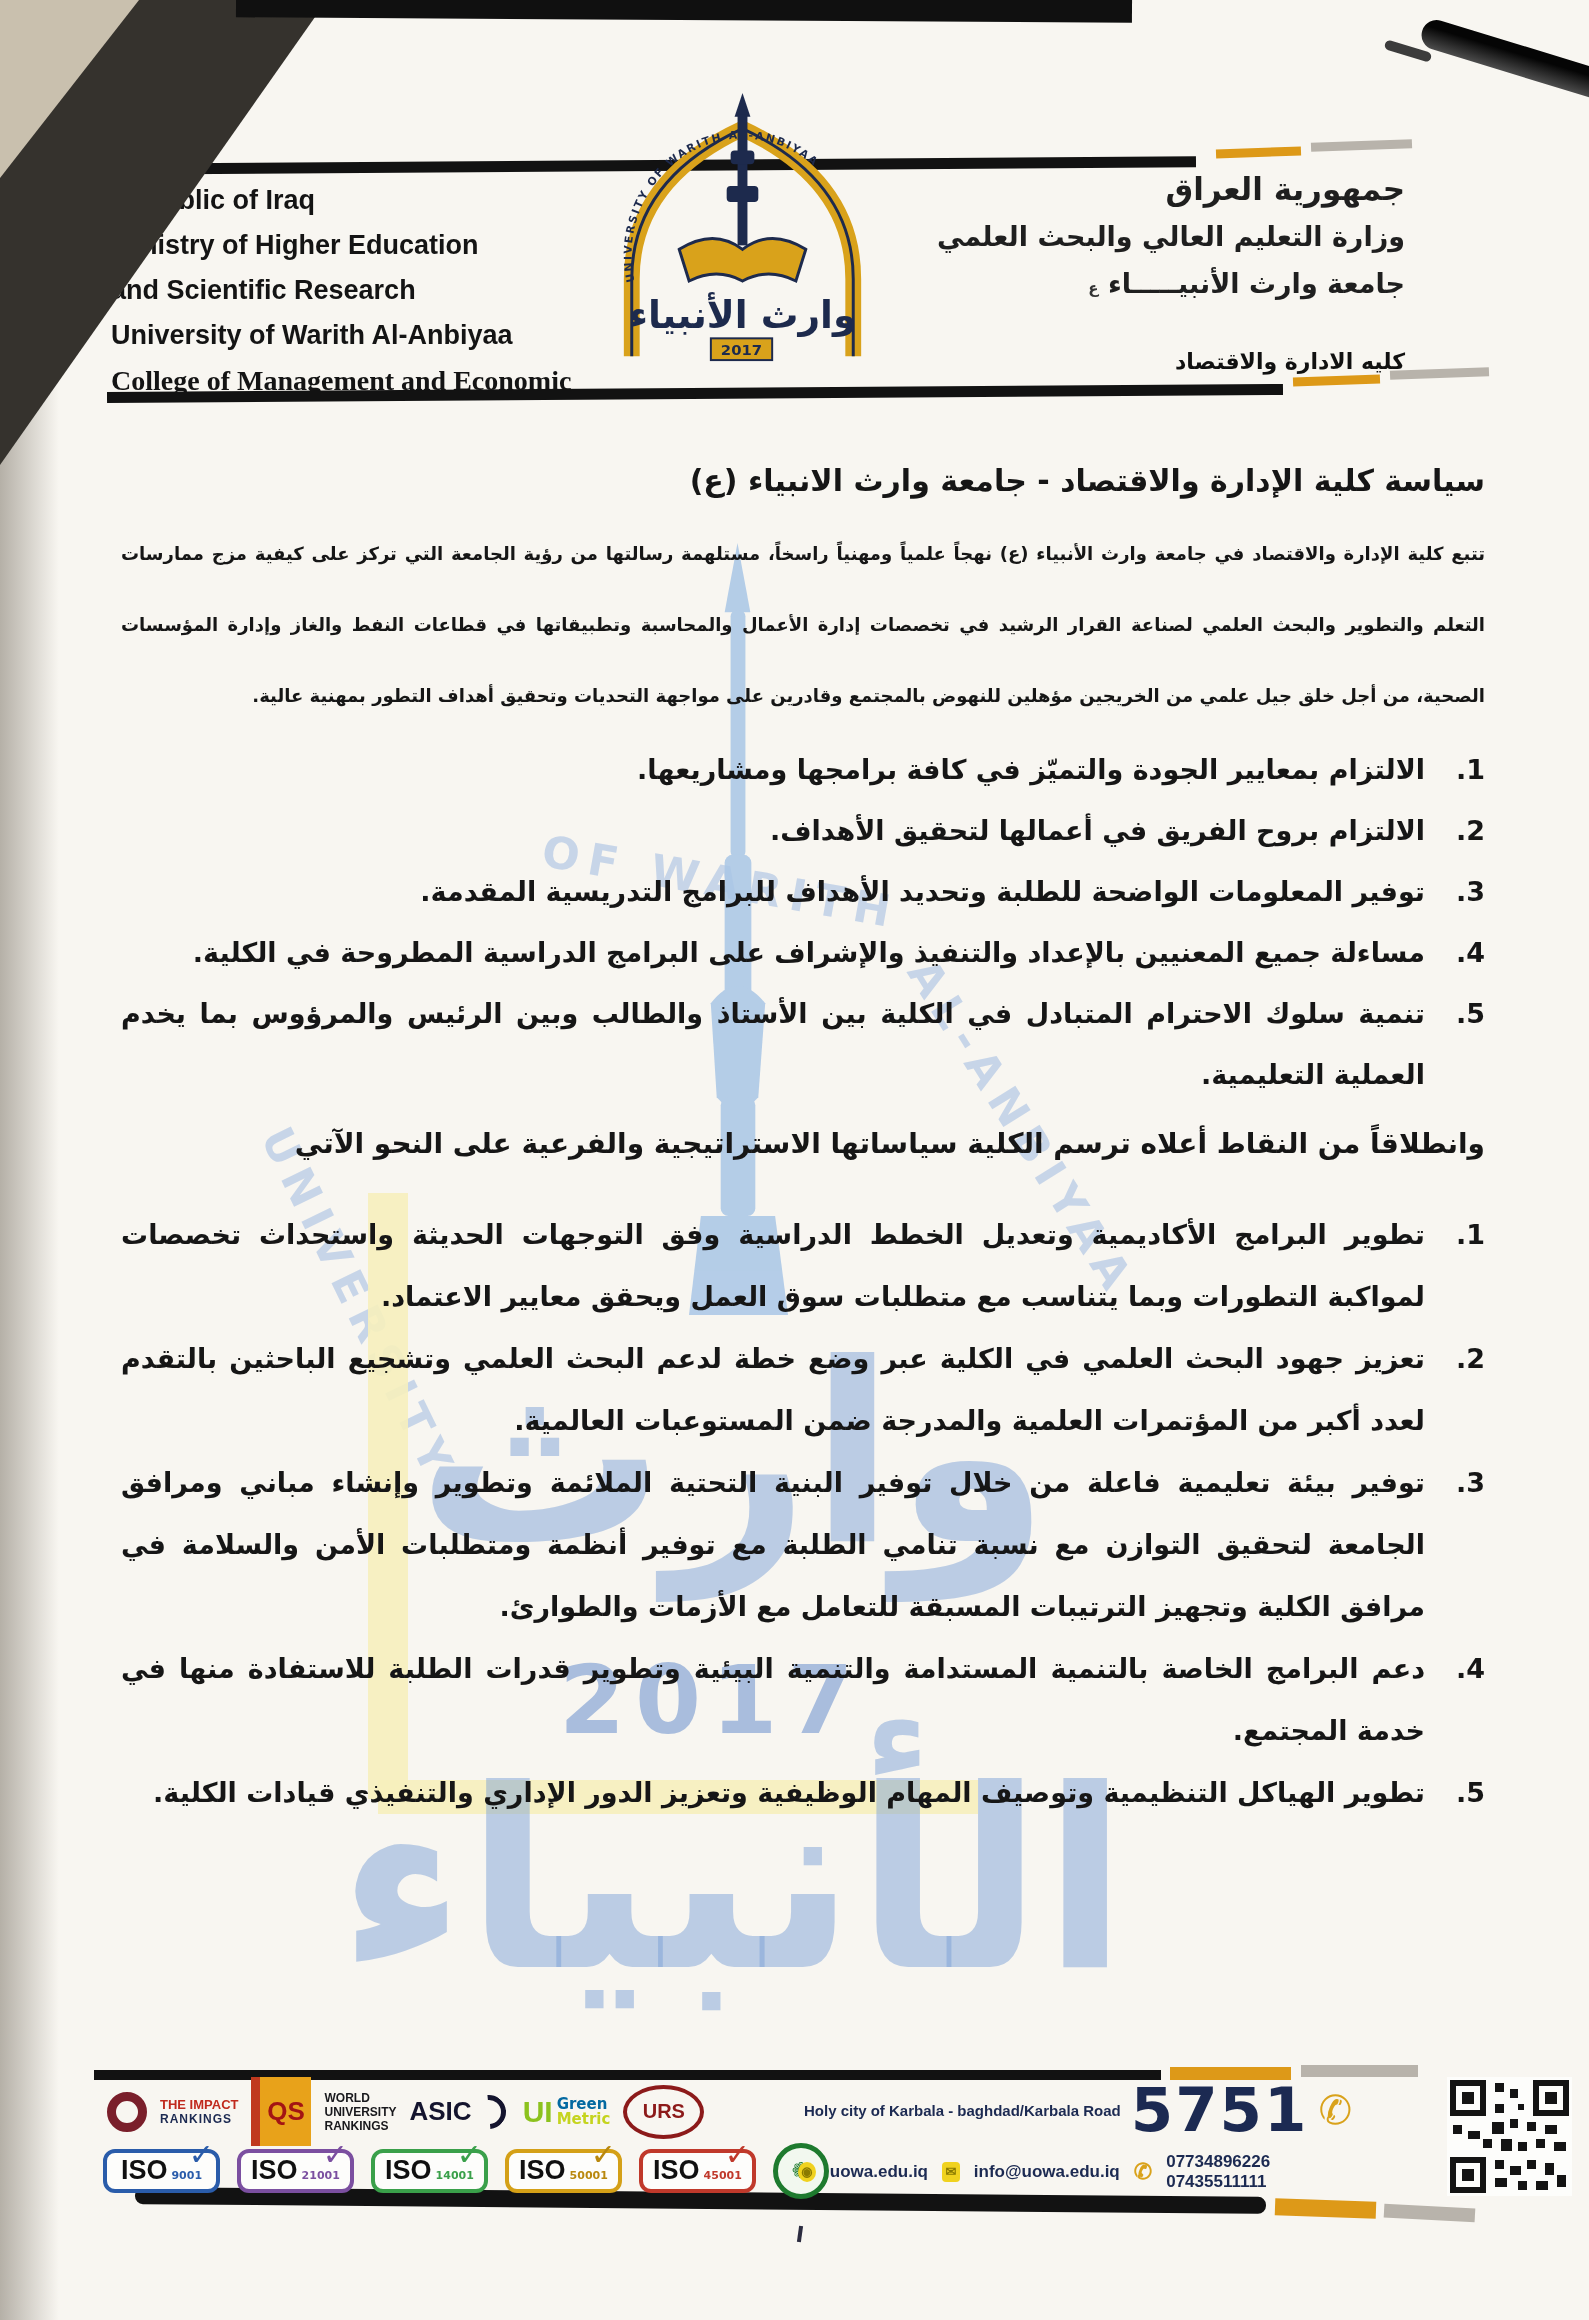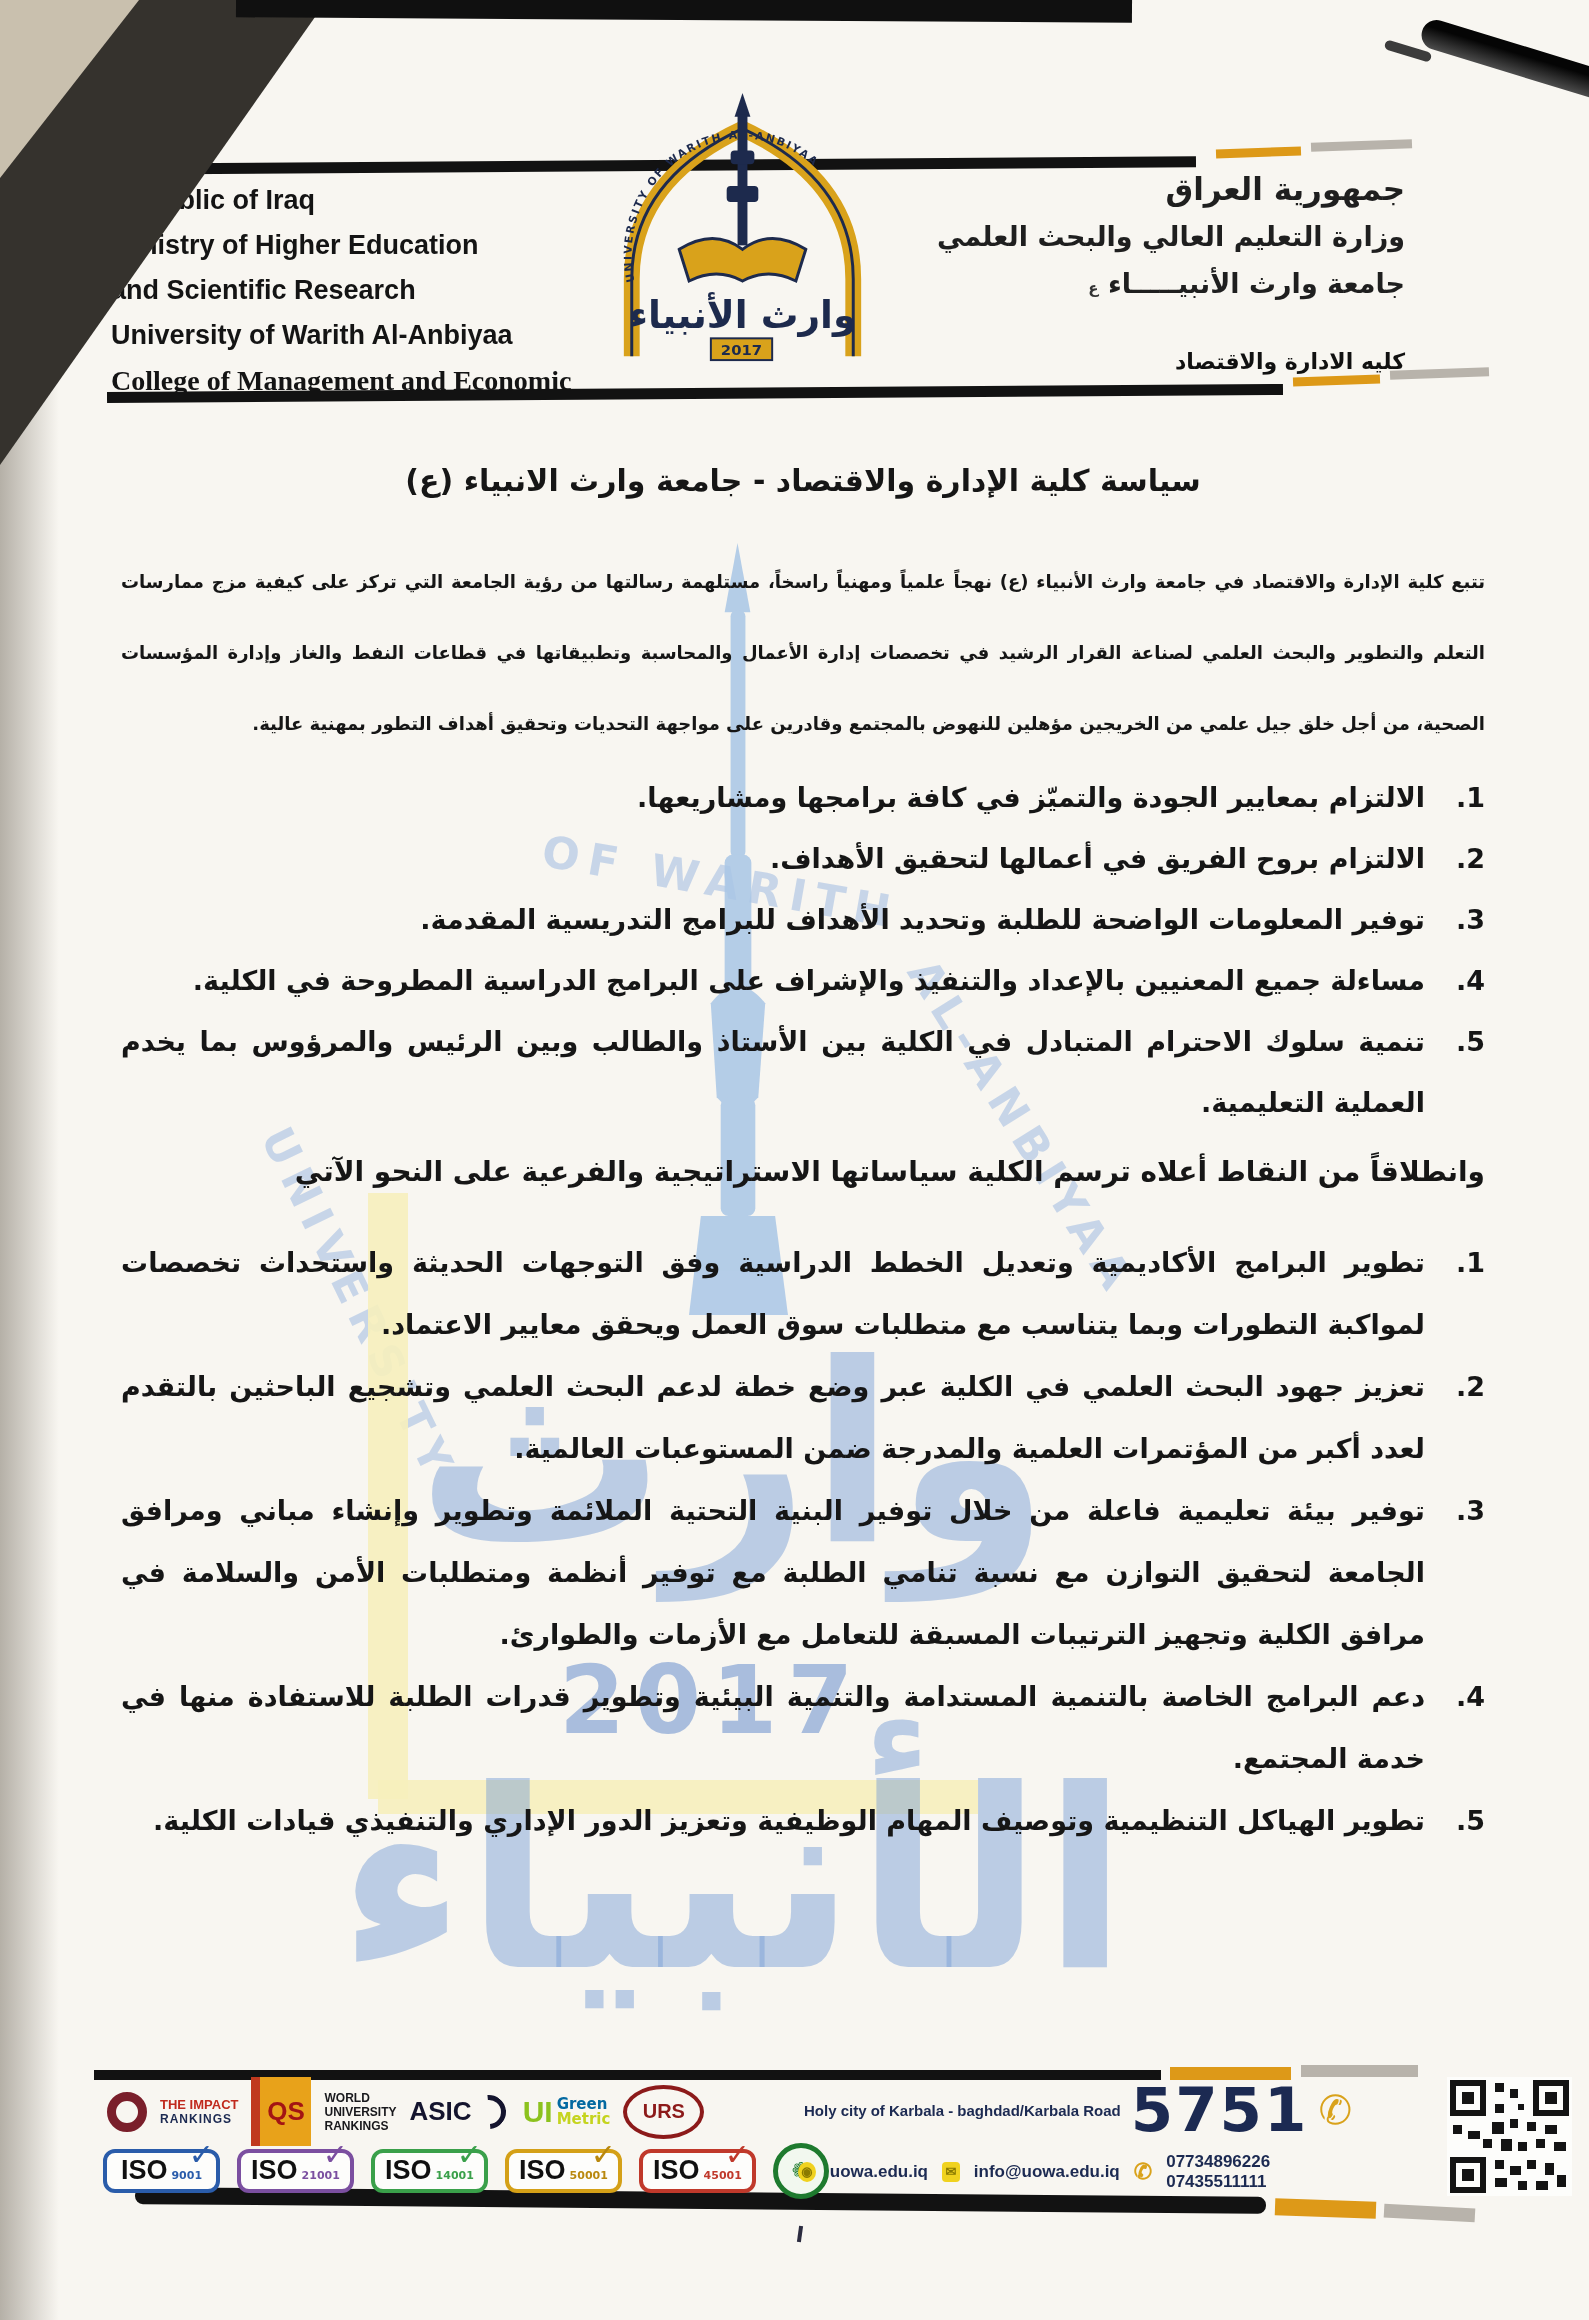--- a/index.html
+++ b/index.html
@@ -36,21 +36,21 @@
   .logo{position:absolute;left:610px;top:91px;width:265px;height:289px;z-index:4;}
   
   .wm{position:absolute;z-index:1;pointer-events:none;}
   .wm-callig{left:327px;top:1242px;width:812px;height:465px;direction:rtl;
     font-weight:900;font-size:249px;line-height:426px;color:rgba(122,158,214,.48);text-align:center;letter-spacing:-6px;}
   .wm-year{left:559px;top:1645px;font-weight:bold;font-size:95px;color:rgba(104,142,204,.55);letter-spacing:10px;}
   .wm-arc{font-weight:bold;color:rgba(140,172,222,.45);letter-spacing:9px;font-size:44px;white-space:nowrap;}
   .wm-y{background:#f6f0bc;opacity:.9;}
   
   .doc{position:absolute;left:121px;top:463px;width:1364px;z-index:2;direction:rtl;color:#161616;font-weight:700;}
-  .doc-title{text-align:center;font-size:30px;margin:0 0 48px;}
+  .doc-title{font-size:30px;margin:0 0 20px;}
   .intro{font-size:18px;line-height:71px;text-align:justify;margin:0 0 8px;}
   .li{display:flex;gap:16px;font-size:27px;line-height:61px;}
   .li .num{flex:none;width:44px;direction:rtl;text-align:right;}
   .li .txt{flex:1;text-align:justify;}
   .transition{font-size:28px;line-height:61px;margin:8px 0 30px;text-align:right;}
   .sec-heading{font-size:28px;margin:0 0 26px;}
   .slist .li{line-height:62px;}
   
   .f-rankings{position:absolute;left:107px;top:2083px;height:57px;z-index:4;display:flex;align-items:center;gap:13px;}
   .rk-impact-ring{width:40px;height:40px;border-radius:50%;border:9px solid #7a1f2b;box-sizing:border-box;}

